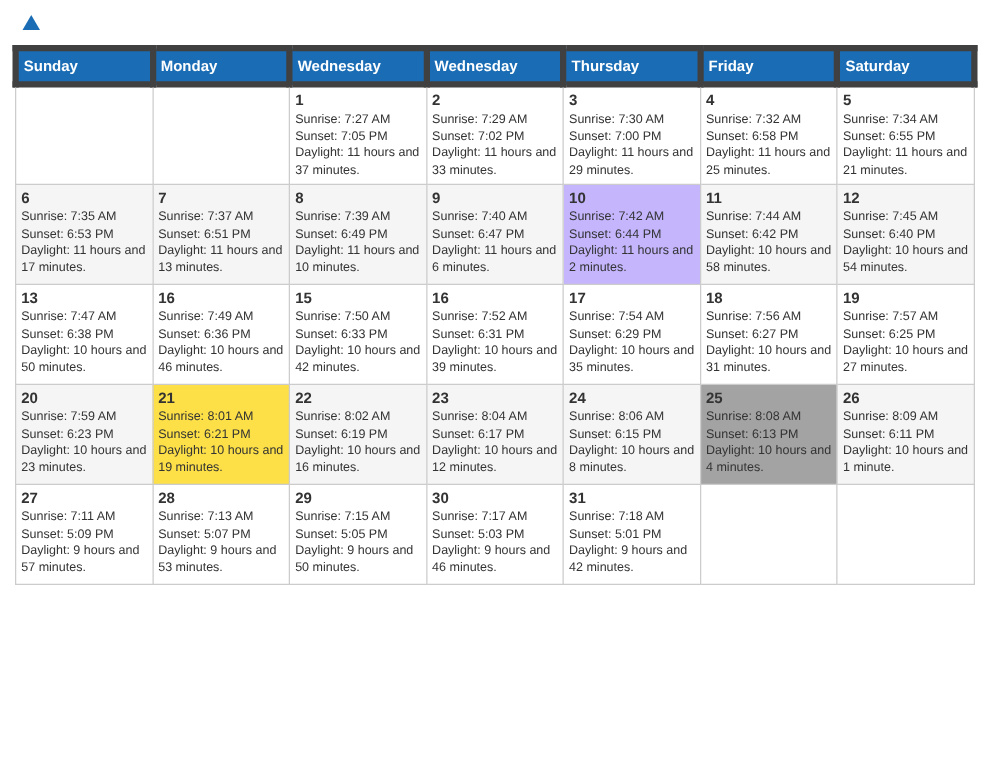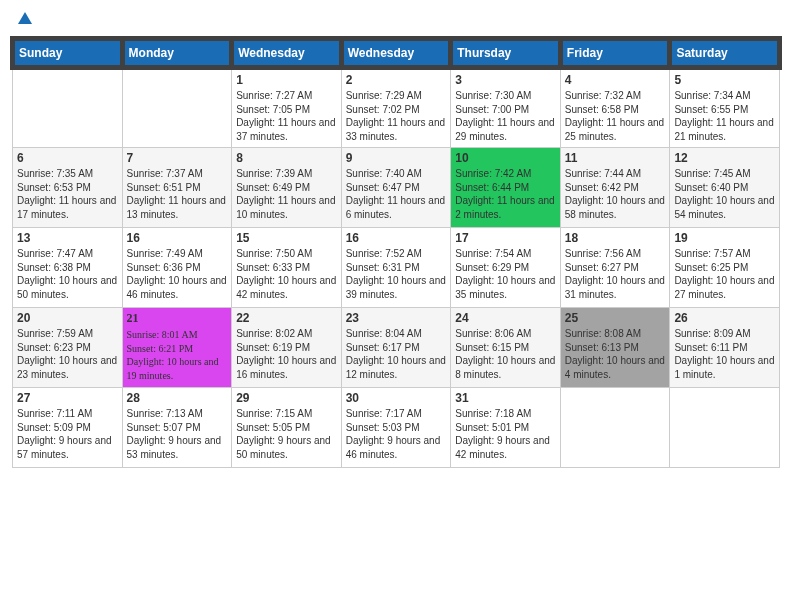--- a/index.html
+++ b/index.html
@@ -141,21 +141,21 @@
           <div class="day-info">Sunrise: 7:37 AM<br>Sunset: 6:51 PM<br>Daylight: 11 hours and 13 minutes.</div>
         </td>
         <td style="background: rgb(245, 245, 245);">
           <div class="day-number">8</div>
           <div class="day-info">Sunrise: 7:39 AM<br>Sunset: 6:49 PM<br>Daylight: 11 hours and 10 minutes.</div>
         </td>
         <td style="background: rgb(245, 245, 245);">
           <div class="day-number">9</div>
           <div class="day-info">Sunrise: 7:40 AM<br>Sunset: 6:47 PM<br>Daylight: 11 hours and 6 minutes.</div>
         </td>
-        <td style="background: #22c55e;">
+        <td style="background: #c4b5fd;">
           <div class="day-number">10</div>
           <div class="day-info">Sunrise: 7:42 AM<br>Sunset: 6:44 PM<br>Daylight: 11 hours and 2 minutes.</div>
         </td>
         <td style="background: rgb(245, 245, 245);">
           <div class="day-number">11</div>
           <div class="day-info">Sunrise: 7:44 AM<br>Sunset: 6:42 PM<br>Daylight: 10 hours and 58 minutes.</div>
         </td>
         <td style="background: rgb(245, 245, 245);">
           <div class="day-number">12</div>
           <div class="day-info">Sunrise: 7:45 AM<br>Sunset: 6:40 PM<br>Daylight: 10 hours and 54 minutes.</div>
@@ -189,21 +189,21 @@
         <td>
           <div class="day-number">19</div>
           <div class="day-info">Sunrise: 7:57 AM<br>Sunset: 6:25 PM<br>Daylight: 10 hours and 27 minutes.</div>
         </td>
       </tr>
       <tr>
         <td style="background: rgb(245, 245, 245); margin-left: 45px;">
           <div class="day-number">20</div>
           <div class="day-info">Sunrise: 7:59 AM<br>Sunset: 6:23 PM<br>Daylight: 10 hours and 23 minutes.</div>
         </td>
-        <td style="background: #d946ef; font-family: Liberation Serif, serif;">
+        <td style="background: #fde047;">
           <div class="day-number">21</div>
           <div class="day-info">Sunrise: 8:01 AM<br>Sunset: 6:21 PM<br>Daylight: 10 hours and 19 minutes.</div>
         </td>
         <td style="background: rgb(245, 245, 245);">
           <div class="day-number">22</div>
           <div class="day-info">Sunrise: 8:02 AM<br>Sunset: 6:19 PM<br>Daylight: 10 hours and 16 minutes.</div>
         </td>
         <td style="background: rgb(245, 245, 245);">
           <div class="day-number">23</div>
           <div class="day-info">Sunrise: 8:04 AM<br>Sunset: 6:17 PM<br>Daylight: 10 hours and 12 minutes.</div>

